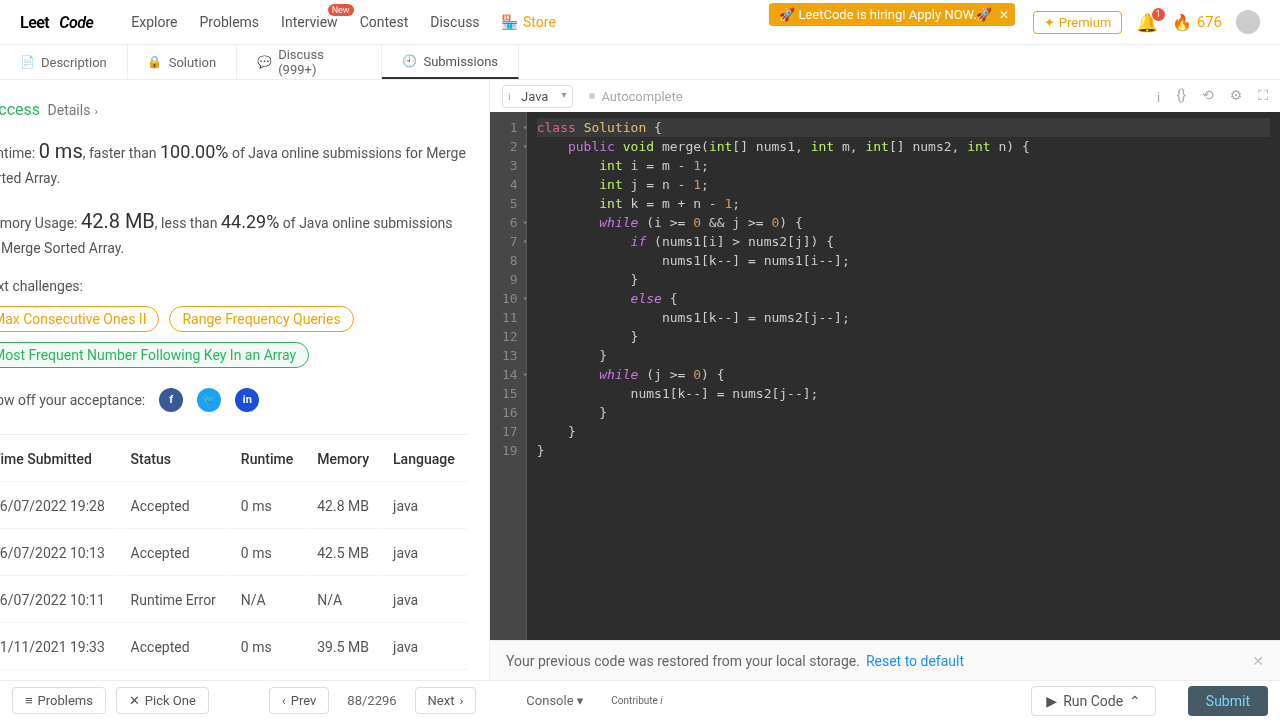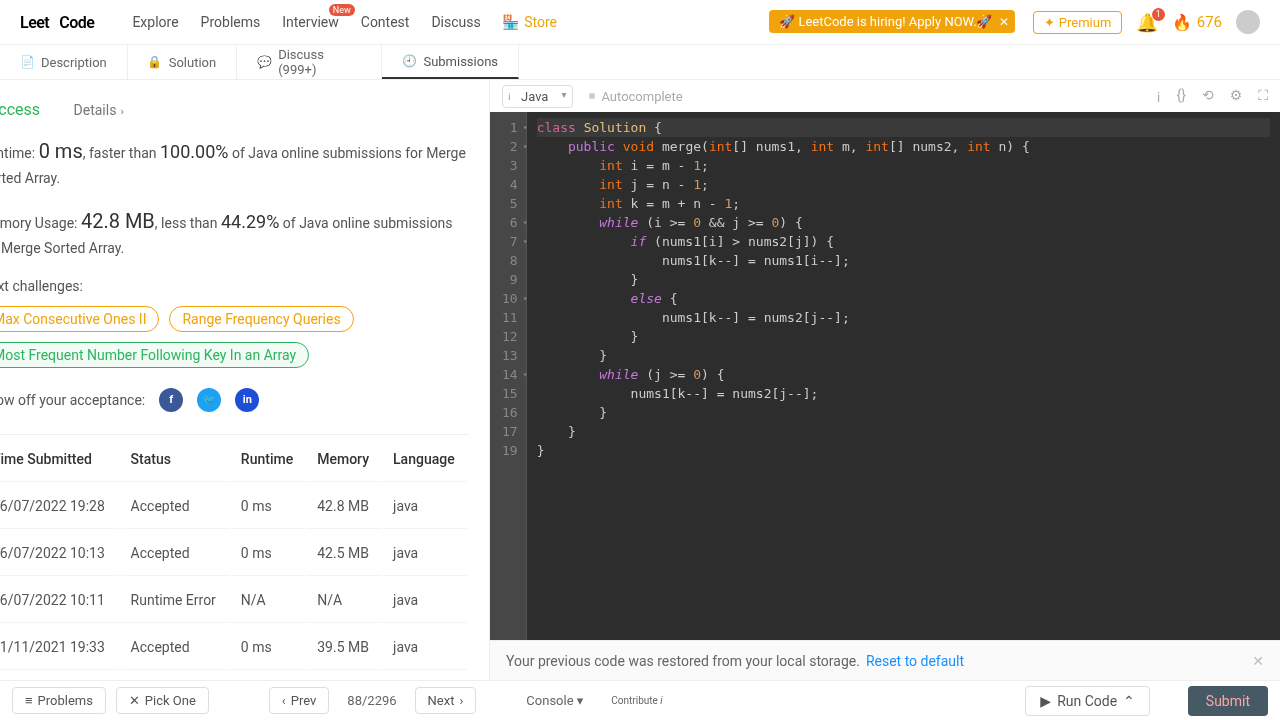--- a/index.html
+++ b/index.html
@@ -2,26 +2,26 @@
 <html><head>
 <meta charset="utf-8">
 <style>
   * { box-sizing: border-box; margin: 0; padding: 0; }
   body { font-family: -apple-system, BlinkMacSystemFont, "Segoe UI", Roboto, Helvetica, Arial, sans-serif; font-size: 14px; color: #262626; background: #fff; overflow: hidden; width: 1280px; height: 720px; position: relative; }
   
   
   .topnav { height: 45px; display: flex; align-items: center; padding: 0 20px; border-bottom: 1px solid #eee; position: relative; }
   .logo { font-weight: 600; font-size: 16px; letter-spacing: -0.5px; }
   .logo .leet { color: #000; }
-  .logo .code { color: #000; }
+  .logo .code { color: #000; font-style: italic; }
   .nav-links { display: flex; gap: 22px; margin-left: 28px; }
   .nav-link { color: #555; font-size: 14px; cursor: pointer; position: relative; }
   .new-badge { position: absolute; top: -10px; right: -16px; background: #e8543c; color: #fff; font-size: 9px; padding: 1px 4px; border-radius: 6px; }
   .store-link { color: #f0a30a; display: flex; align-items: center; gap: 4px; }
-  .hiring-banner { position: absolute; right: 265px; top: 10px; background: #f0a30a; color: #fff; font-size: 13px; padding: 4px 22px 4px 10px; border-radius: 4px; }
+  .hiring-banner { position: absolute; right: 265px; top: 3px; background: #f0a30a; color: #fff; font-size: 13px; padding: 4px 22px 4px 10px; border-radius: 4px; }
   .hiring-close { position: absolute; right: 6px; top: 5px; color: #fff; font-size: 12px; cursor: pointer; }
   .nav-right { margin-left: auto; display: flex; align-items: center; gap: 14px; }
   .premium-btn { border: 1px solid #f0a30a; color: #f0a30a; padding: 3px 10px; border-radius: 4px; font-size: 13px; cursor: pointer; display: flex; align-items: center; gap: 4px; }
   .bell { position: relative; color: #8a8a8a; font-size: 18px; }
   .bell-badge { position: absolute; top: -4px; right: -6px; background: #e8543c; color: #fff; font-size: 9px; width: 13px; height: 13px; border-radius: 50%; display: flex; align-items: center; justify-content: center; }
   .fire { color: #f0a30a; font-size: 16px; display: flex; align-items: center; gap: 4px; }
   .fire-count { color: #f0a30a; font-size: 15px; }
   .avatar { width: 24px; height: 24px; border-radius: 50%; background: #ccc; }
   
   
@@ -29,21 +29,21 @@
   .tab { padding: 0 20px; height: 100%; display: flex; align-items: center; gap: 6px; color: #666; font-size: 13px; cursor: pointer; border-right: 1px solid #eee; }
   .tab.active { color: #555; border-bottom: 2px solid #333; }
   .tab .ico { font-size: 12px; }
   .lock-ico { color: #f0a30a; }
   
   
   .main { display: flex; height: calc(720px - 45px - 35px - 40px); }
   .left-panel { width: 490px; border-right: 1px solid #eee; overflow: hidden; padding: 0; position: relative; }
   .left-content { padding: 20px 20px 20px 0; margin-left: -20px; }
   .success { color: #2db55d; font-size: 16px; }
-  .details-link { color: #777; font-size: 14px; margin-left: 30px; }
+  .details-link { color: #777; font-size: 14px; margin-left: 4px; }
   .chev { font-size: 11px; margin-left: 4px; }
   .stat-line { margin-top: 16px; color: #555; font-size: 14px; line-height: 1.6; }
   .stat-line .big { font-size: 20px; color: #333; }
   .stat-line .pct { font-size: 18px; color: #333; }
   .next-ch { margin-top: 18px; color: #555; }
   .chips { margin-top: 12px; display: flex; flex-wrap: wrap; gap: 10px; }
   .chip { border: 1px solid; padding: 4px 12px; border-radius: 14px; font-size: 14px; cursor: pointer; }
   .chip.orange { border-color: #f0a30a; color: #f0a30a; }
   .chip.green { border-color: #2db55d; color: #2db55d; background: #f2fbf5; }
   .showoff { margin-top: 20px; color: #555; display: flex; align-items: center; gap: 14px; }
@@ -72,38 +72,38 @@
   .code-area { flex: 1; background: #2d2d2d; display: flex; font-family: Menlo, Consolas, monospace; font-size: 13px; line-height: 19px; overflow: hidden; }
   .gutter { background: #474747; color: #888; text-align: right; padding: 6px 8px 6px 12px; user-select: none; border-right: 1px solid #555; }
   .gutter .ln { display: block; position: relative; }
   .gutter .fold::after { content: "▾"; position: absolute; right: -10px; font-size: 8px; color: #888; }
   .code { padding: 6px 10px; color: #ccc; white-space: pre; flex: 1; }
   .code .line { display: block; }
   .line.hl { background: #3a3a3a; }
   .kw-class { color: #cc6699; }
   .kw-name { color: #e6c07b; }
   .kw-mod { color: #c678dd; }
-  .kw-type { color: #f97316; }
+  .kw-type { color: #bef264; }
   .kw-ctrl { color: #c678dd; font-style: italic; }
   .kw-num { color: #d19a66; }
   
   .console-bar { height: 40px; border-top: 1px solid #eee; display: flex; align-items: center; padding: 10px 16px; font-size: 14px; color: #666; background: #fafafa; }
   .restore-text { color: #666; }
   .reset-link { color: #1890ff; margin-left: 6px; cursor: pointer; }
   .close-x { margin-left: auto; color: #bbb; cursor: pointer; }
   
   
   .bottom-bar { height: 40px; border-top: 1px solid #eee; display: flex; align-items: center; padding: 0 12px; gap: 10px; }
   .btn { border: 1px solid #ddd; background: #fff; padding: 5px 12px; border-radius: 4px; font-size: 13px; color: #555; cursor: pointer; display: inline-flex; align-items: center; gap: 5px; }
   .page-ind { color: #666; font-size: 13px; padding: 0 8px; }
   .spacer { margin-left: auto; }
   .console-btn { color: #666; cursor: pointer; font-size: 13px; }
   .contrib { color: #666; margin-left: 18px; font-size: 10px; cursor: pointer; }
   .run-btn { border: 1px solid #ddd; padding: 6px 14px; border-radius: 4px; color: #555; cursor: pointer; display: flex; align-items: center; gap: 6px; }
-  .submit-btn { background: #455a64; color: #fca5a5; padding: 7px 18px; border-radius: 4px; cursor: pointer; margin-left: 28px; }
+  .submit-btn { background: #455a64; color: #7dd3fc; padding: 7px 18px; border-radius: 4px; cursor: pointer; margin-left: 22px; }
 </style>
 </head>
 <body>
 
 <div class="topnav">
   <div class="logo">
     <span class="leet">Leet</span><span class="code">Code</span>
   </div>
   <div class="nav-links">
     <span class="nav-link">Explore</span>

